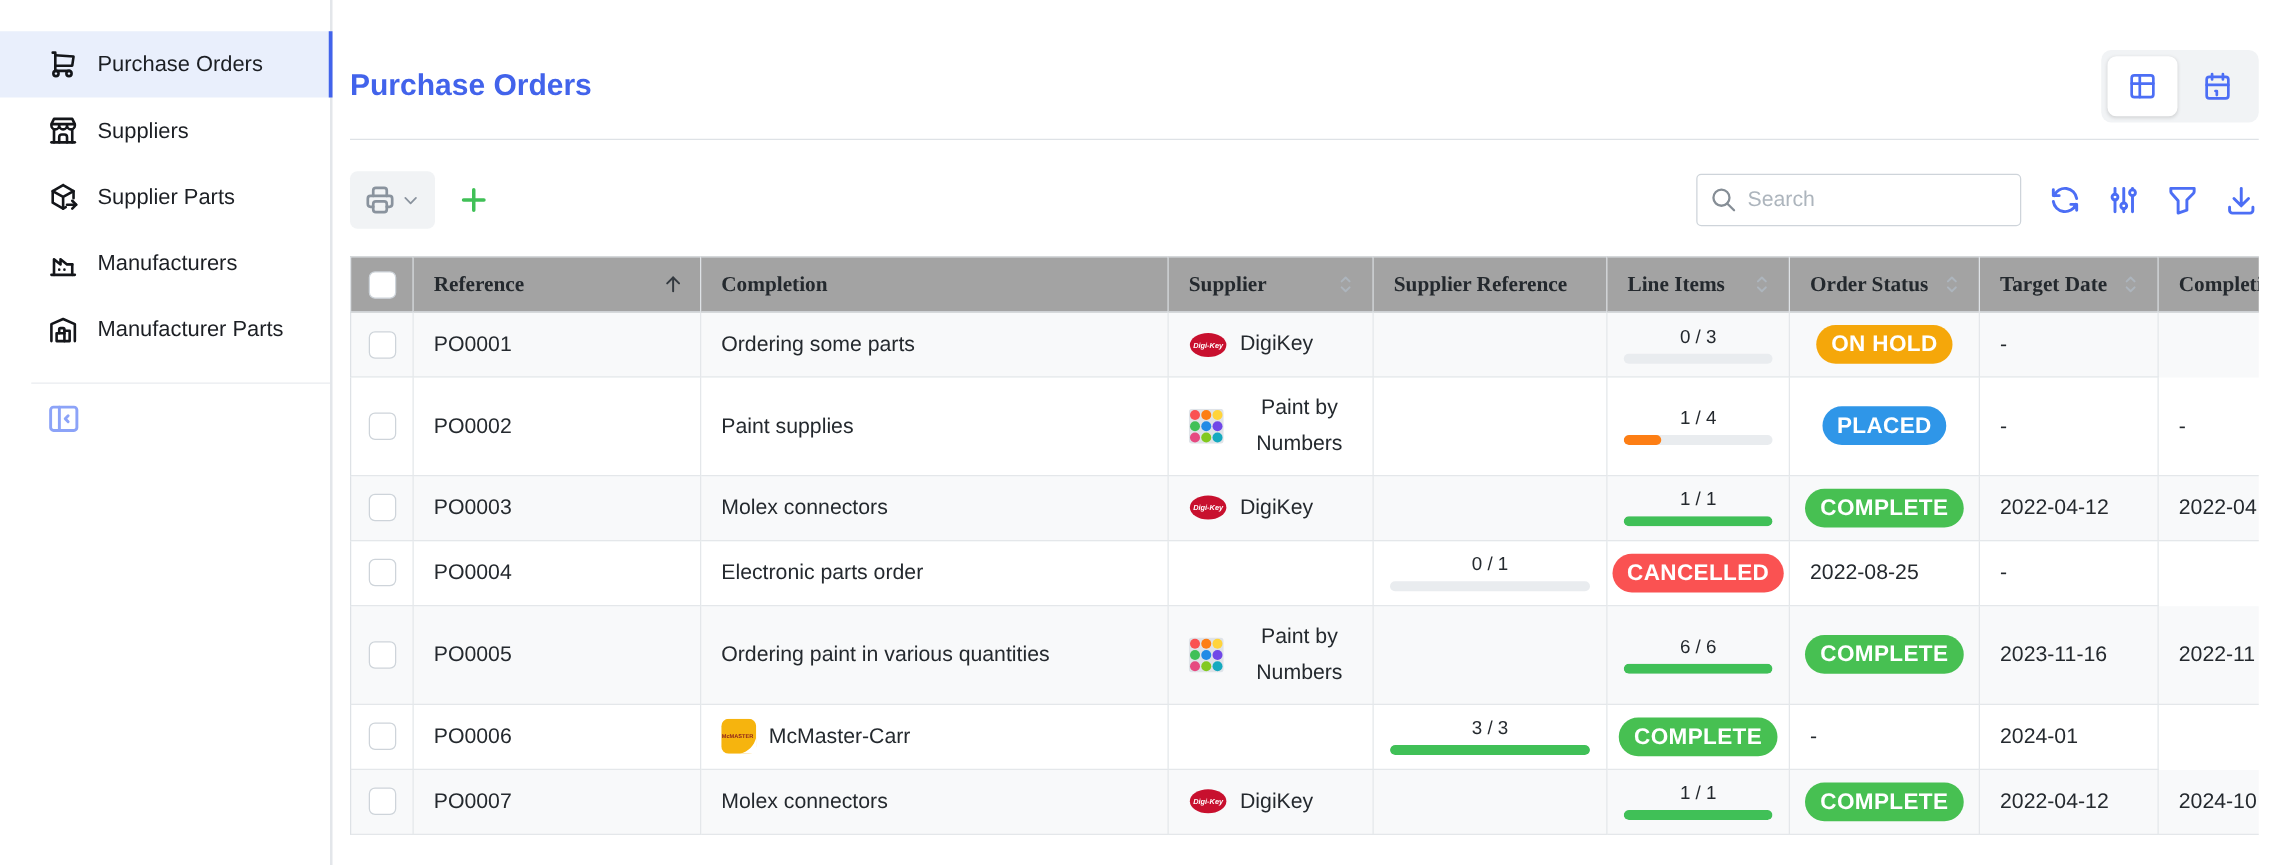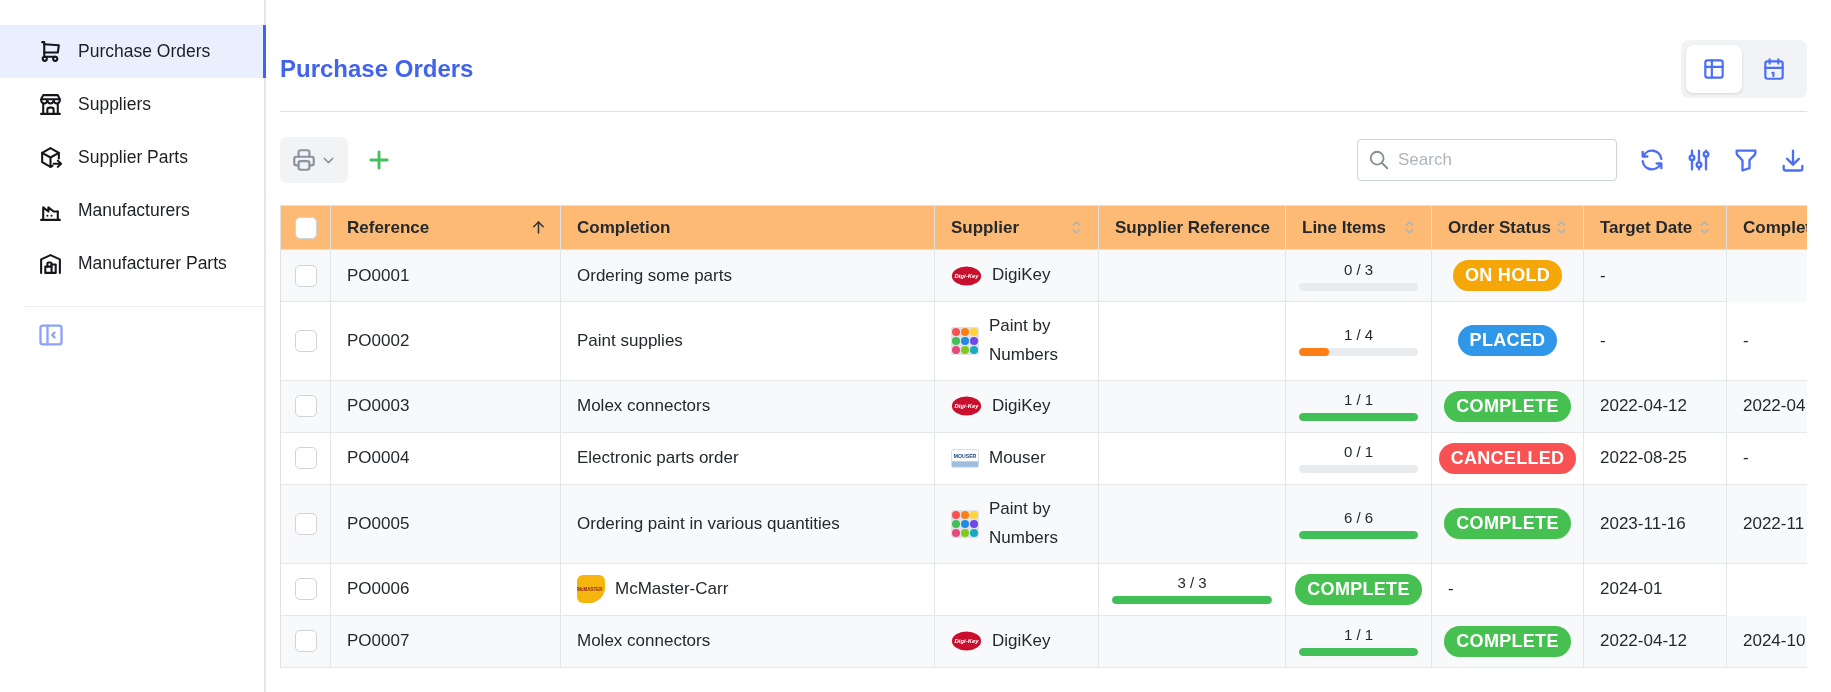--- a/index.html
+++ b/index.html
@@ -45,38 +45,38 @@
   .search-box input { border:0; outline:0; width:100%; font-size:17px; font-family:inherit; color:#404040; background:transparent; }
   .search-box input::placeholder { color:#adb5bd; }
   .tool-icon { color:#4c6ef5; cursor:pointer; }
   .tool-icon svg { width:28px; height:28px; }
 
   
   .table-wrap { margin-top:22px; width:1527px; height:489px; overflow:hidden; }
   .tr { display:grid; grid-template-columns:51px 230px 374px 164px 187px 146px 152px 143px 190px; width:1637px; }
   .cell { border-right:1px solid #e4e7ea; border-bottom:1px solid #e4e7ea; display:flex; align-items:center; min-height:52px; font-size:17px; }
   .tr > .cell:first-child { border-left:1px solid #dee2e6; }
-  .tr.head .cell { border-top:1px solid #dee2e6; border-right:1px solid #dee2e6; border-bottom:1px solid #dee2e6; min-height:45px; font-weight:700; background:#fdba74; }
+  .tr.head .cell { border-top:1px solid #dee2e6; border-right:1px solid #dee2e6; border-bottom:1px solid #dee2e6; min-height:45px; font-weight:700; background:#a3a3a3;font-family:Liberation Serif, serif; }
   .tbody .tr:nth-child(odd) { background:#f8f9fa; }
   .c-check { justify-content:center; }
   .c-ref,.c-desc,.c-supref,.c-date { padding:8px 10px 8px 16px; }
   .c-sup { padding:10px 8px 10px 16px; gap:10px; line-height:1.7; }
   .c-items { flex-direction:column; justify-content:center; padding:8px 13px; }
   .c-status { justify-content:center; }
   .hlabel { white-space:nowrap; }
   .sort-icon { margin-left:auto; padding-right:12px; color:#adb5bd; display:flex; }
   .sort-icon.asc { color:#343a40; }
   .sort-icon svg { width:19px; height:19px; }
   .checkbox { width:22px; height:22px; border:1px solid #ced4da; border-radius:5px; background:#fff; cursor:pointer; }
   .items-label { font-size:15px; color:#24292e; }
   .progress-track { width:100%; height:8px; border-radius:4px; margin-top:5px; overflow:hidden; }
   .progress-fill { height:100%; border-radius:4px; }
   .badge { font-size:18px; font-weight:700; color:#fff; padding:5px 12px; border-radius:20px; letter-spacing:.3px; white-space:nowrap; }
   .logo { flex-shrink:0; display:flex; }
-  .sup-name { min-width:0; }
+  .sup-name { min-width:0;text-align:center; }
 </style>
 </head>
 <body>
 
 <aside class="sidebar">
   <nav class="nav" id="sidebar-nav">
       <div class="nav-item active">
         <span class="nicon">
           <svg viewBox="0 0 24 24" fill="none" stroke="currentColor" stroke-width="2" stroke-linecap="round" stroke-linejoin="round">
             <circle cx="6.5" cy="19" r="2"></circle>
@@ -370,30 +370,20 @@
           </div>
           <div class="cell c-date">2022-04-12</div>
           <div class="cell c-date">2022-04</div>
         </div>
         <div class="tr">
           <div class="cell c-check">
             <div class="checkbox"></div>
           </div>
           <div class="cell c-ref">PO0004</div>
           <div class="cell c-desc">Electronic parts order</div>
-          <div class="cell c-sup">
-            <span class="logo">
-              <svg width="28" height="19" viewBox="0 0 30 20">
-                <rect x=".5" y=".5" width="29" height="19" rx="2" fill="#fff" stroke="#d4dbe4"></rect>
-                <text x="15" y="10" font-size="5.5" font-weight="bold" fill="#16457c" text-anchor="middle" font-family="Liberation Sans,sans-serif">MOUSER</text>
-                <rect x="1" y="13" width="28" height="6" fill="#9dbede"></rect>
-              </svg>
-            </span>
-            <span class="sup-name">Mouser</span>
-          </div>
           <div class="cell c-supref"></div>
           <div class="cell c-items">
             <span class="items-label">0 / 1</span>
             <div class="progress-track" style="background: rgb(233, 236, 239);">
               <div class="progress-fill" style="width: 0%; background: rgb(253, 126, 20);"></div>
             </div>
           </div>
           <div class="cell c-status">
             <span class="badge" style="background: rgb(250, 82, 82);">CANCELLED</span>
           </div>

